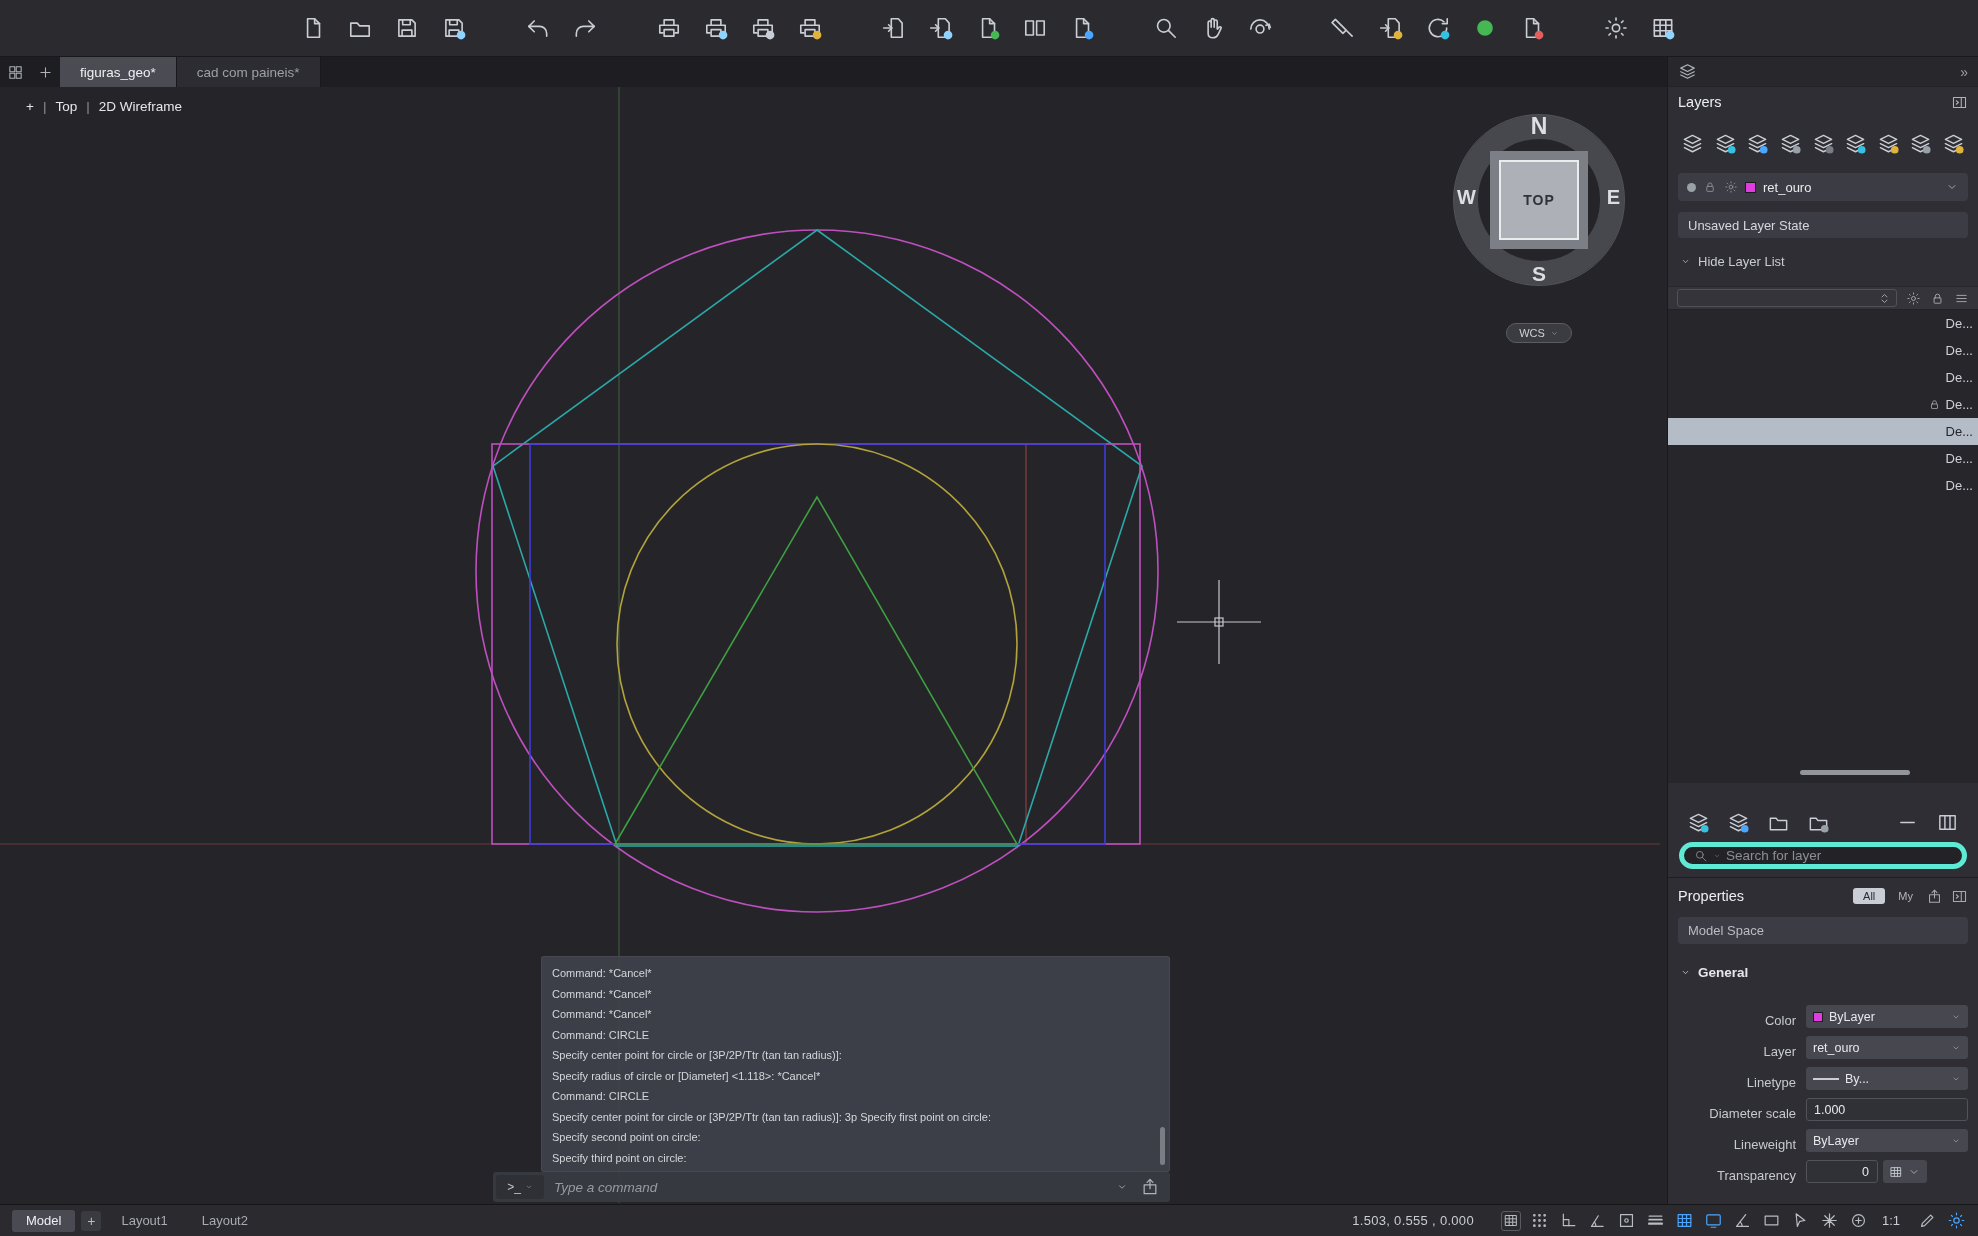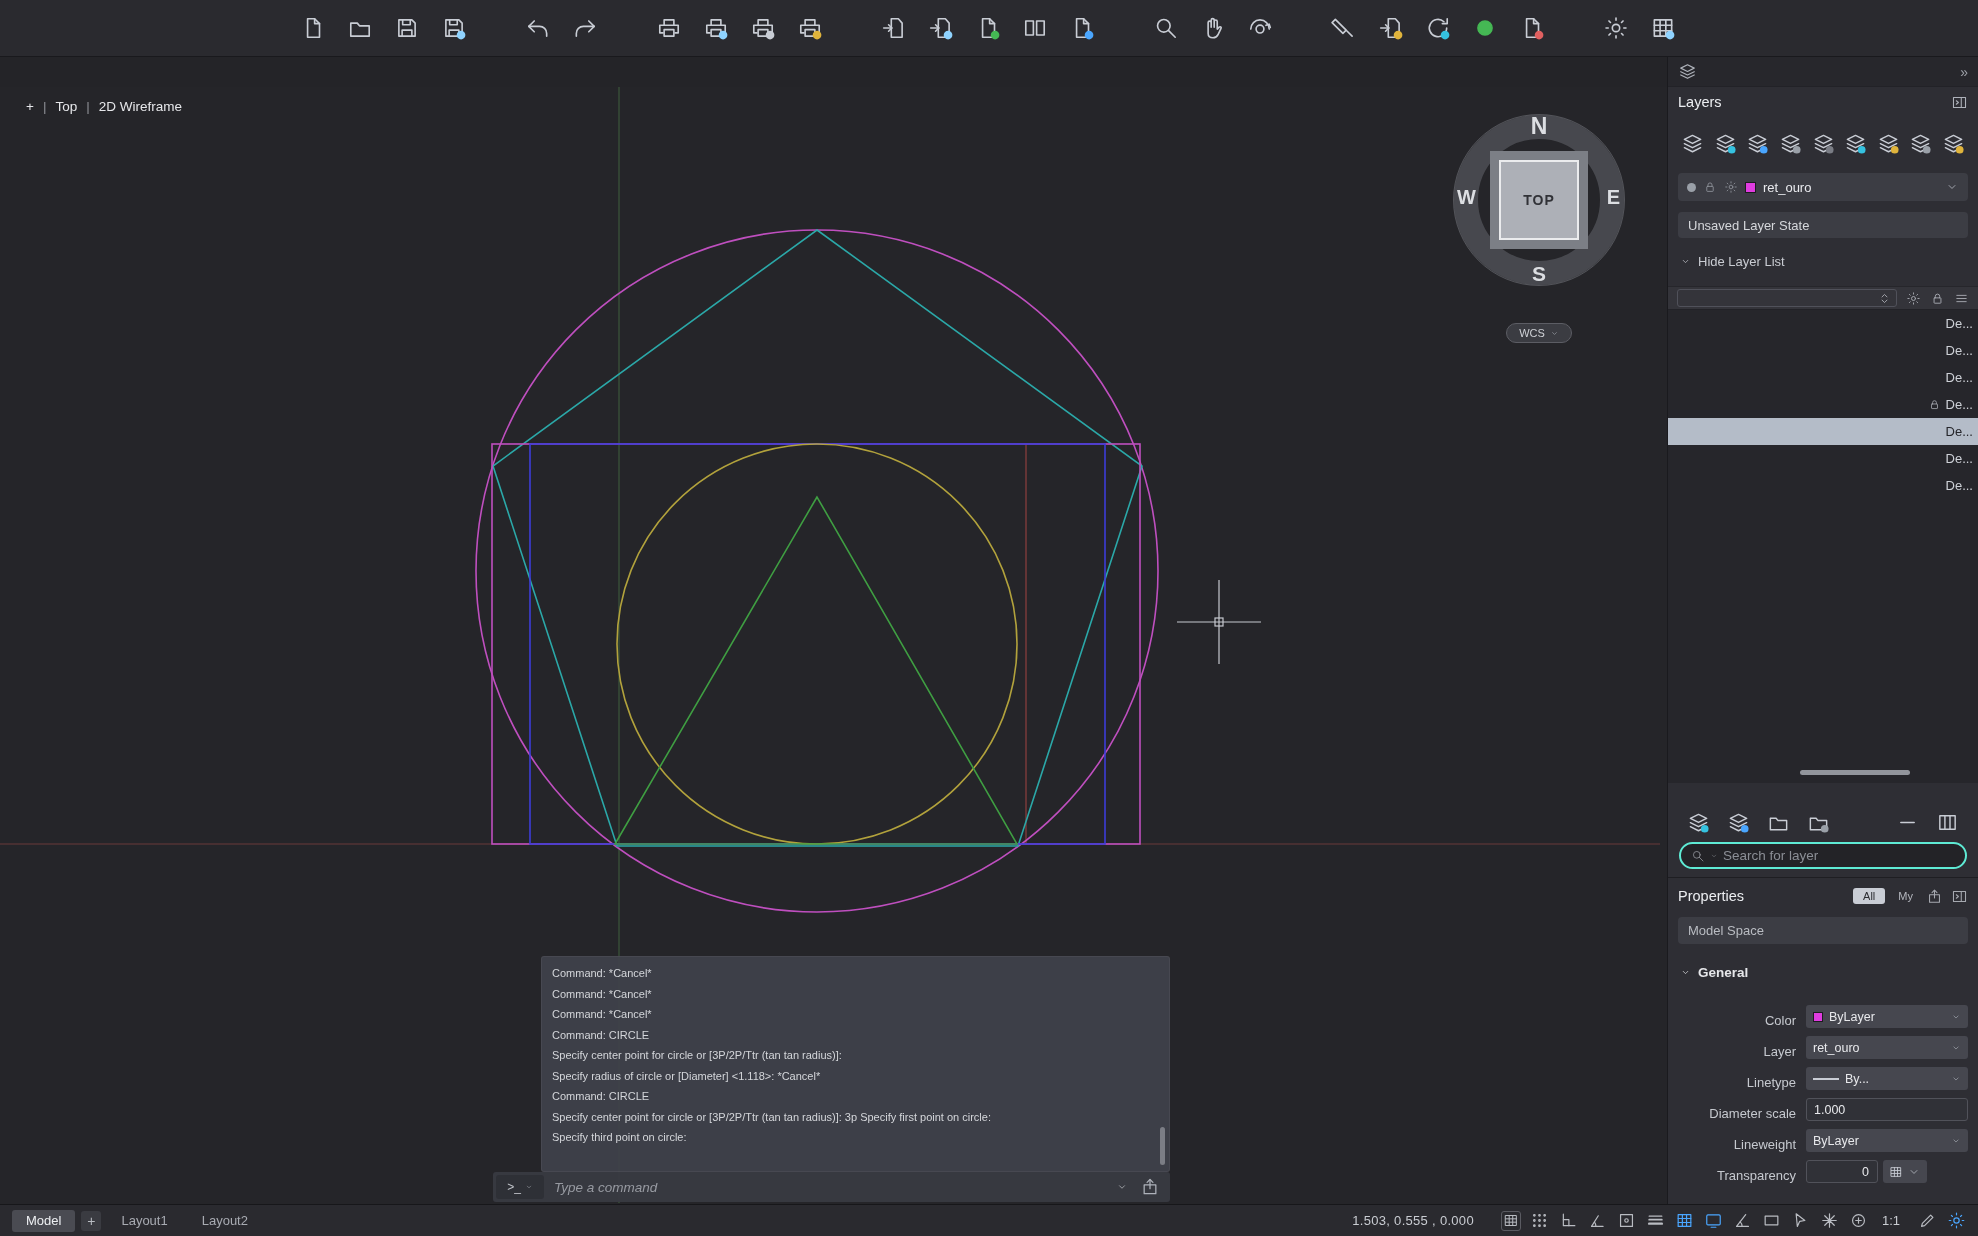--- a/index.html
+++ b/index.html
@@ -80,21 +80,21 @@
   .rp-list{position:absolute;left:0;top:253px;width:100%;height:473px;background:#26262b}
   .layer-row{height:27px;display:flex;align-items:center;justify-content:flex-end;gap:5px;padding-right:5px;font-size:13px;color:#ced1d7;overflow:hidden;cursor:pointer}
   .layer-row.selected{background:#b4bcc8;color:#26262b}
   .layer-row .ic svg{width:13px;height:13px}
   .layer-row .lbl{white-space:nowrap}
   .rp-hscroll{position:absolute;right:68px;bottom:8px;width:110px;height:5px;background:#92959c;border-radius:3px;cursor:grab}
   .rp-bottomtools{position:absolute;left:0;top:750px;width:100%;height:30px;display:flex;align-items:center;gap:17px;padding:0 19px}
   .rp-bottomtools .ic{width:23px;height:23px;cursor:pointer}
   .rp-bottomtools .ic svg{width:23px;height:23px}
   .rp-bottomtools .push{margin-left:auto}
-  .rp-search{position:absolute;left:11px;right:11px;top:785px;height:27px;background:#232327;border:2px solid #5eead4;border-radius:14px;display:flex;align-items:center;gap:5px;padding:7px 10px;cursor:text}
+  .rp-search{position:absolute;left:11px;right:11px;top:785px;height:27px;background:#232327;border:5px solid #5eead4;border-radius:14px;display:flex;align-items:center;gap:5px;padding:7px 10px;cursor:text}
   .rp-search .ic svg{width:14px;height:14px}
   .rp-search .chev svg{width:8px;height:8px}
   .rp-search .ph{font-size:13.5px;color:#8b8e95}
   .rp-divider{position:absolute;left:0;top:820px;width:100%;border-top:1px solid #1e1e22}
 
   .pp-header{position:absolute;left:0;top:826px;width:100%;height:26px;display:flex;align-items:center;gap:8px;padding:0 10px}
   .pp-title{font-size:14.5px;color:#eceef1;flex:1}
   .pill-all{background:#c9cdd5;color:#2b2c31;border-radius:3px;padding:2px 10px;font-size:11px;cursor:pointer}
   .pill-my{color:#b4b7be;font-size:11px;padding:2px 5px;cursor:pointer}
   .pp-header .ic{width:17px;height:17px;cursor:pointer}
@@ -263,20 +263,39 @@
             <path d="M12 4.8V2.8M12 21.2v-2M19.2 12h2M2.8 12h2M17.1 6.9l1.4-1.4M5.5 18.5l1.4-1.4M17.1 17.1l1.4 1.4M5.5 5.5l1.4 1.4"></path>
           </svg></div>
         <div class="tb-icon"><svg viewBox="0 0 24 24" fill="none" stroke="#c9cdd5" stroke-width="1.5" stroke-linecap="round" stroke-linejoin="round">
             <path d="M4 4.5h16v15H4z"></path>
             <path d="M4 9.5h16M4 14.5h16M9.3 4.5v15M14.6 4.5v15"></path>
             <circle cx="18.5" cy="18.5" r="4" fill="#8fd3ff" stroke="none"></circle>
           </svg></div>
       </div>
     </div>
 
+  <div class="tabbar">
+    <span class="tabbar-icon ic">
+        <svg viewBox="0 0 24 24" fill="none" stroke="#aeb2ba" stroke-width="1.5" stroke-linecap="round" stroke-linejoin="round">
+          <rect x="4" y="4" width="7" height="7"></rect>
+          <rect x="13" y="4" width="7" height="7"></rect>
+          <rect x="4" y="13" width="7" height="7"></rect>
+          <rect x="13" y="13" width="7" height="7"></rect>
+        </svg>
+      </span>
+    <span class="tabbar-icon ic">
+        <svg viewBox="0 0 24 24" fill="none" stroke="#aeb2ba" stroke-width="1.5" stroke-linecap="round" stroke-linejoin="round">
+          <path d="M12 5.5v13M5.5 12h13"></path>
+        </svg>
+      </span>
+    <div class="tabs">
+        <div class="tab active">figuras_geo*</div>
+        <div class="tab">cad com paineis*</div>
+      </div>
+  </div>
 
   <div class="canvas">
     <svg id="figures" width="1667" height="1117" viewBox="0 0 1667 1117">
         <line x1="619" y1="0" x2="619" y2="1116" fill="none" stroke="#41603f" stroke-width="1"></line>
         <line x1="0" y1="757" x2="1660" y2="757" fill="none" stroke="#6b3a3a" stroke-width="1"></line>
         <line x1="1026" y1="357" x2="1026" y2="757" fill="none" stroke="#7e3b3b" stroke-width="1.4"></line>
         <circle cx="817" cy="484" r="341" fill="none" stroke="#bf4fbf" stroke-width="1.6"></circle>
         <polygon points="817,143 1142,379 1018,759 617,759 493,379" fill="none" stroke="#2ba8a8" stroke-width="1.6"></polygon>
         <rect x="492" y="357" width="648" height="400" fill="none" stroke="#bf4fbf" stroke-width="1.6"></rect>
         <rect x="530" y="357" width="575" height="400" fill="none" stroke="#3d3dd8" stroke-width="1.6"></rect>
@@ -319,20 +338,21 @@
 
     <div class="cmd-history">
         <div class="cmd-line">Command: *Cancel*</div>
         <div class="cmd-line">Command: *Cancel*</div>
         <div class="cmd-line">Command: *Cancel*</div>
         <div class="cmd-line">Command: CIRCLE</div>
         <div class="cmd-line">Specify center point for circle or [3P/2P/Ttr (tan tan radius)]:</div>
         <div class="cmd-line">Specify radius of circle or [Diameter] &lt;1.118&gt;: *Cancel*</div>
         <div class="cmd-line">Command: CIRCLE</div>
         <div class="cmd-line">Specify center point for circle or [3P/2P/Ttr (tan tan radius)]: 3p Specify first point on circle:</div>
+        <div class="cmd-line">Specify second point on circle:</div>
         <div class="cmd-line">Specify third point on circle:</div>
       </div>
     <div class="cmd-scrollthumb"></div>
 
     <div class="cmd-input">
       <div class="cmd-prompt">
         <span>&gt;_</span>
         <span class="ic">
             <svg viewBox="0 0 24 24" fill="none" stroke="#aeb2ba" stroke-width="1.5" stroke-linecap="round" stroke-linejoin="round">
               <path d="M7 9.5l5 5 5-5"></path>

